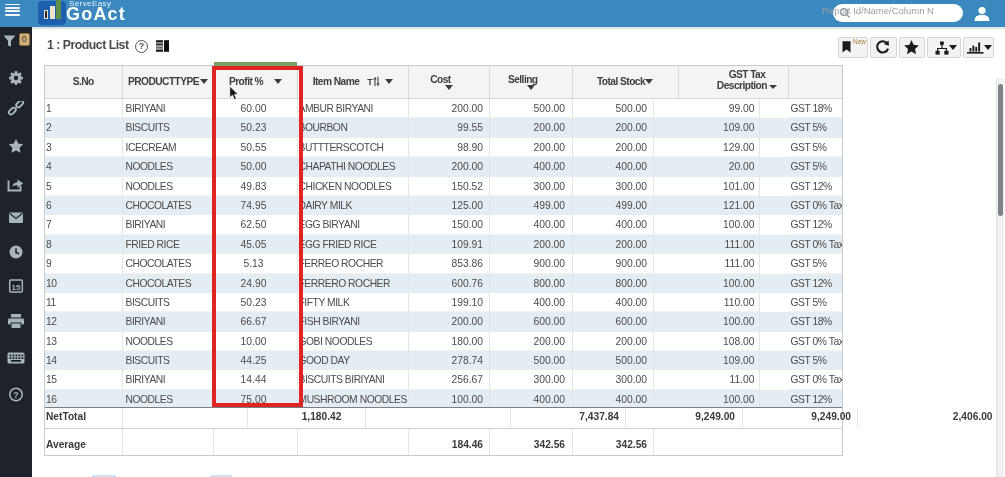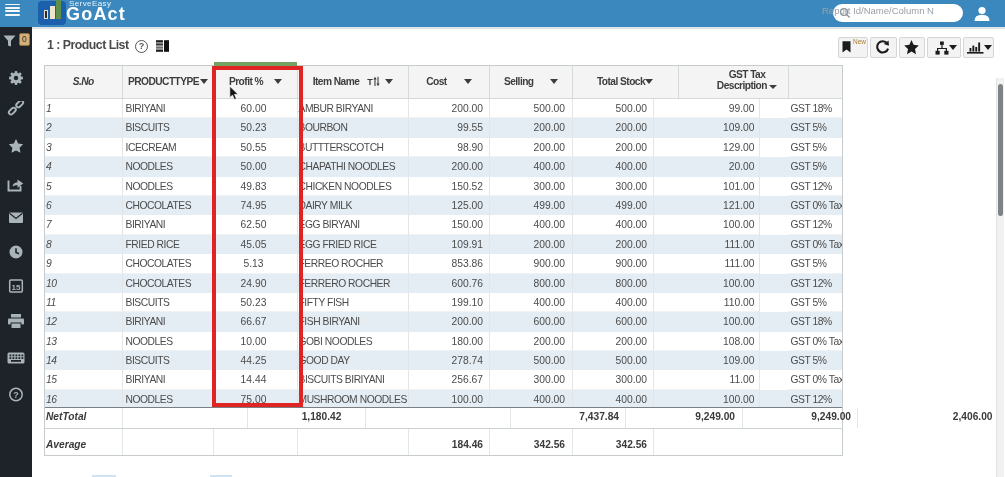--- a/index.html
+++ b/index.html
@@ -30,22 +30,22 @@
 
 
 .tbtn { position:absolute; top:36.5px; height:21px; background:#f3f3f4; border:1px solid #d5d6d7; border-radius:2px; }
 #newlbl { left:853px; top:37.5px; font-size:6.5px; color:#a87b2e; }
 
 
 #tbl { left:43.5px; top:64.5px; width:799px; border:1px solid #c6cbce; background:#fff; }
 .trow { display:flex; width:797px; }
 .c { flex:none; border-right:1px solid #e2e6e8; overflow:hidden; white-space:nowrap; }
 .c:last-child { border-right:none; }
-.c0{width:78.5px;font-style:italic;} .c1{width:91px;} .c2{width:84px;} .c3{width:111px;}
-.c4{width:81px;} .c5{width:82.5px;} .c6{width:81.5px;} .c7{width:106px;} .c8{width:82px;margin-left:28px;}
+.c0{width:78.5px;} .c1{width:91px;} .c2{width:84px;} .c3{width:111px;}
+.c4{width:81px;flex-direction:column;} .c5{width:82.5px;flex-direction:column;} .c6{width:81.5px;} .c7{width:106px;} .c8{width:82px;margin-left:28px;}
 #thead { height:33.5px; background:#f4f4f5; border-bottom:1px solid #d6d9db; }
 #thead .c { display:flex; align-items:center; justify-content:center; font-size:10.2px; font-weight:bold; color:#3d3d3f; letter-spacing:-0.55px; border-right:1px solid #d6d9db; }
 .car { width:0; height:0; border-left:4.5px solid transparent; border-right:4.5px solid transparent; border-top:5.5px solid #3d3d3f; display:inline-block; }
 #tbody { height:308px; overflow:hidden; }
 .drow { height:19.4px; line-height:19.4px; font-size:10.3px; color:#4b4b4b; }
 .drow.alt { background:#e4edf4; }
 .drow .c { border-right:1px solid #e2e6e8; border-bottom:1px solid #f0f2f3; }
 .drow.alt .c { border-bottom:1px solid #e4edf4; }
 .num { text-align:right; padding-right:6px; }
 .pnum { text-align:center; padding-right:4px; }
@@ -358,21 +358,21 @@
           <div class="c c4 num">600.76</div>
           <div class="c c5 num">800.00</div>
           <div class="c c6 num">800.00</div>
           <div class="c c7 num">100.00</div>
           <div class="c c8 txt">GST 12%</div>
         </div>
       <div class="drow trow">
           <div class="c c0 txt">11</div>
           <div class="c c1 txt">BISCUITS</div>
           <div class="c c2 pnum">50.23</div>
-          <div class="c c3 itxt">FIFTY FISH</div>
+          <div class="c c3 itxt">FIFTY MILK</div>
           <div class="c c4 num">199.10</div>
           <div class="c c5 num">400.00</div>
           <div class="c c6 num">400.00</div>
           <div class="c c7 num">110.00</div>
           <div class="c c8 txt">GST 5%</div>
         </div>
       <div class="drow trow alt">
           <div class="c c0 txt">12</div>
           <div class="c c1 txt">BIRIYANI</div>
           <div class="c c2 pnum">66.67</div>

